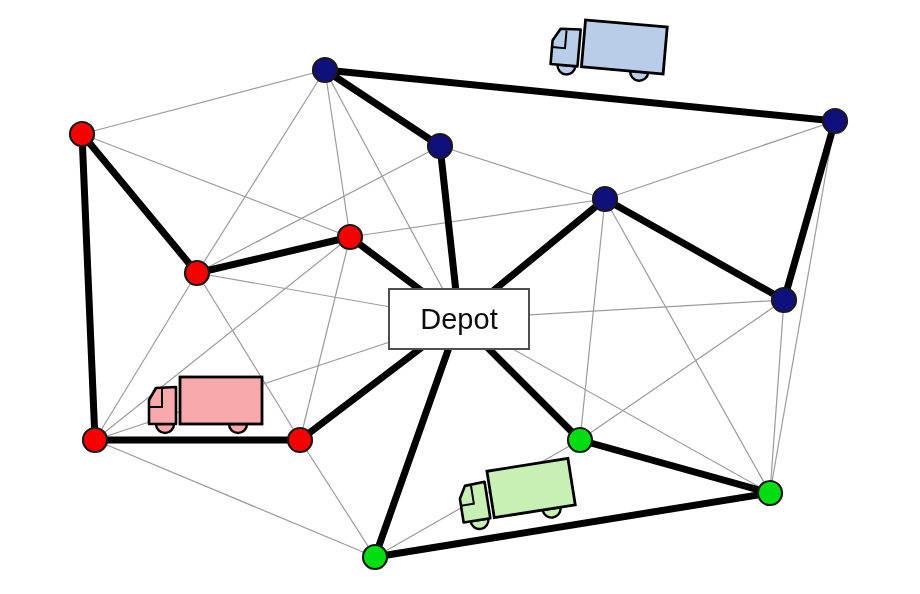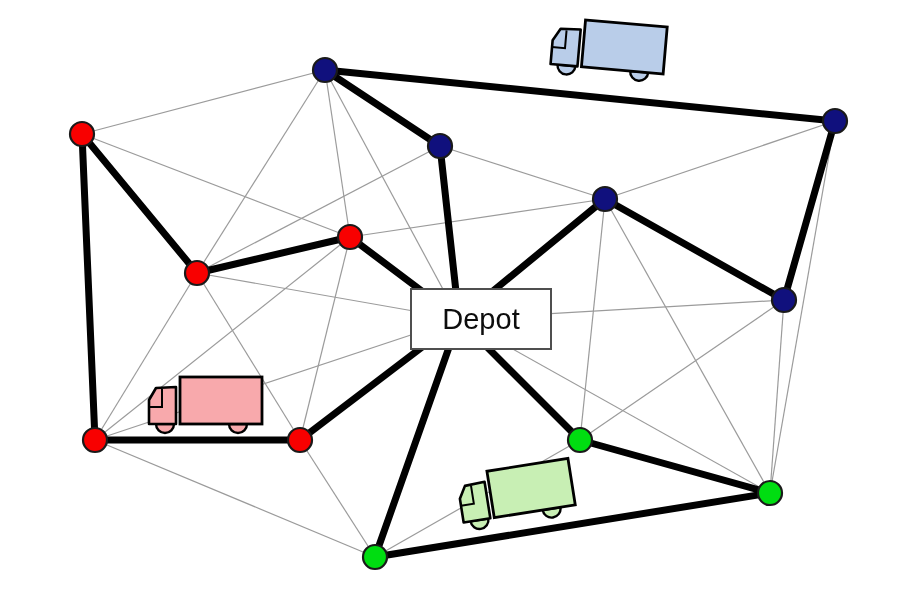--- a/index.html
+++ b/index.html
@@ -96,16 +96,16 @@
         <path d="M 14,12 L 14,30 L 1,30" fill="none" stroke="#000" stroke-width="2"></path>
       </g>
       <g transform="translate(459,467) rotate(-9,57,28)">
         <path d="M 8,47 A 9 9 0 0 0 26,47 Z" fill="#c8efb4" stroke="#000" stroke-width="2.4"></path>
         <path d="M 81,47 A 9 9 0 0 0 99,47 Z" fill="#c8efb4" stroke="#000" stroke-width="2.4"></path>
         <rect x="32" y="0" width="82" height="47" fill="#c8efb4" stroke="#000" stroke-width="2.8"></rect>
         <path d="M 28,47 L 28,10 L 8,11 L 1,23 L 1,47 Z" fill="#c8efb4" stroke="#000" stroke-width="2.6" stroke-linejoin="round"></path>
         <path d="M 14,12 L 14,30 L 1,30" fill="none" stroke="#000" stroke-width="2"></path>
       </g>
     </svg>
-  <div id="depot" class="depot-box" style="left: 410px; top: 288px; width: 142px; height: 62px; border-color: rgb(79, 79, 79); background: rgb(255, 255, 255);">
+  <div id="depot" class="depot-box" style="left: 388px; top: 288px; width: 142px; height: 62px; border-color: rgb(79, 79, 79); background: rgb(255, 255, 255);">
     <span>Depot</span>
   </div>
 </div>
 
 </body></html>

